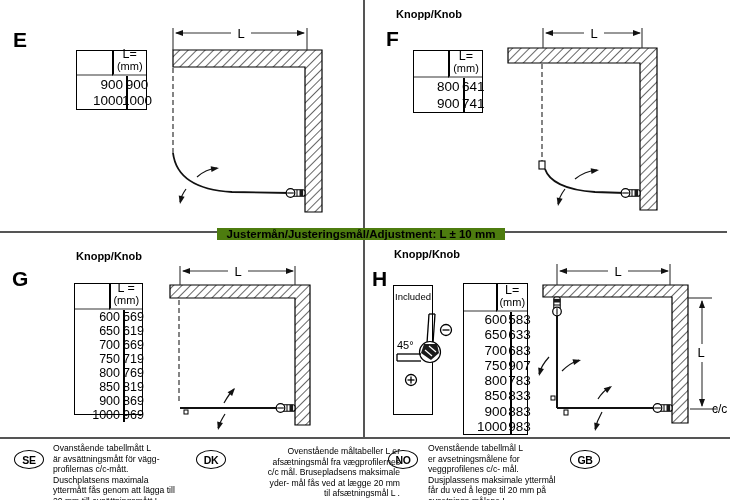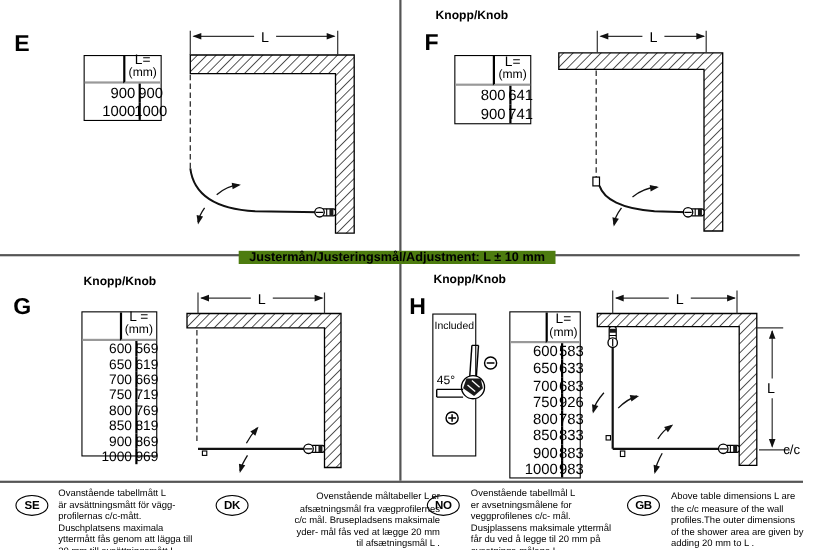--- a/index.html
+++ b/index.html
@@ -279,21 +279,21 @@
       <div class="dt-row">
           <div class="dt-c l">650</div>
           <div class="dt-c r">633</div>
         </div>
       <div class="dt-row">
           <div class="dt-c l">700</div>
           <div class="dt-c r">683</div>
         </div>
       <div class="dt-row">
           <div class="dt-c l">750</div>
-          <div class="dt-c r">926</div>
+          <div class="dt-c r">907</div>
         </div>
       <div class="dt-row">
           <div class="dt-c l">800</div>
           <div class="dt-c r">783</div>
         </div>
       <div class="dt-row">
           <div class="dt-c l">850</div>
           <div class="dt-c r">833</div>
         </div>
       <div class="dt-row">
@@ -363,19 +363,14 @@
 
   <div class="note-badge" style="left:388px;top:450px;">NO</div>
   <div class="note-text" style="left:428px;top:443px;width:152px;">Ovenstående tabellmål L
 er avsetningsmålene for
 veggprofilenes c/c- mål.
 Dusjplassens maksimale yttermål
 får du ved å legge til 20 mm på
 avsetnings-målene L .</div>
 
   <div class="note-badge" style="left:570px;top:450px;">GB</div>
-  <div class="note-text" style="left:610px;top:446px;width:140px;">Above table dimensions L are
-the c/c measure of the wall
-profiles.The outer dimensions
-of the shower area are given by
-adding 20 mm to L .</div>
 
 </div>
 
 </body></html>

